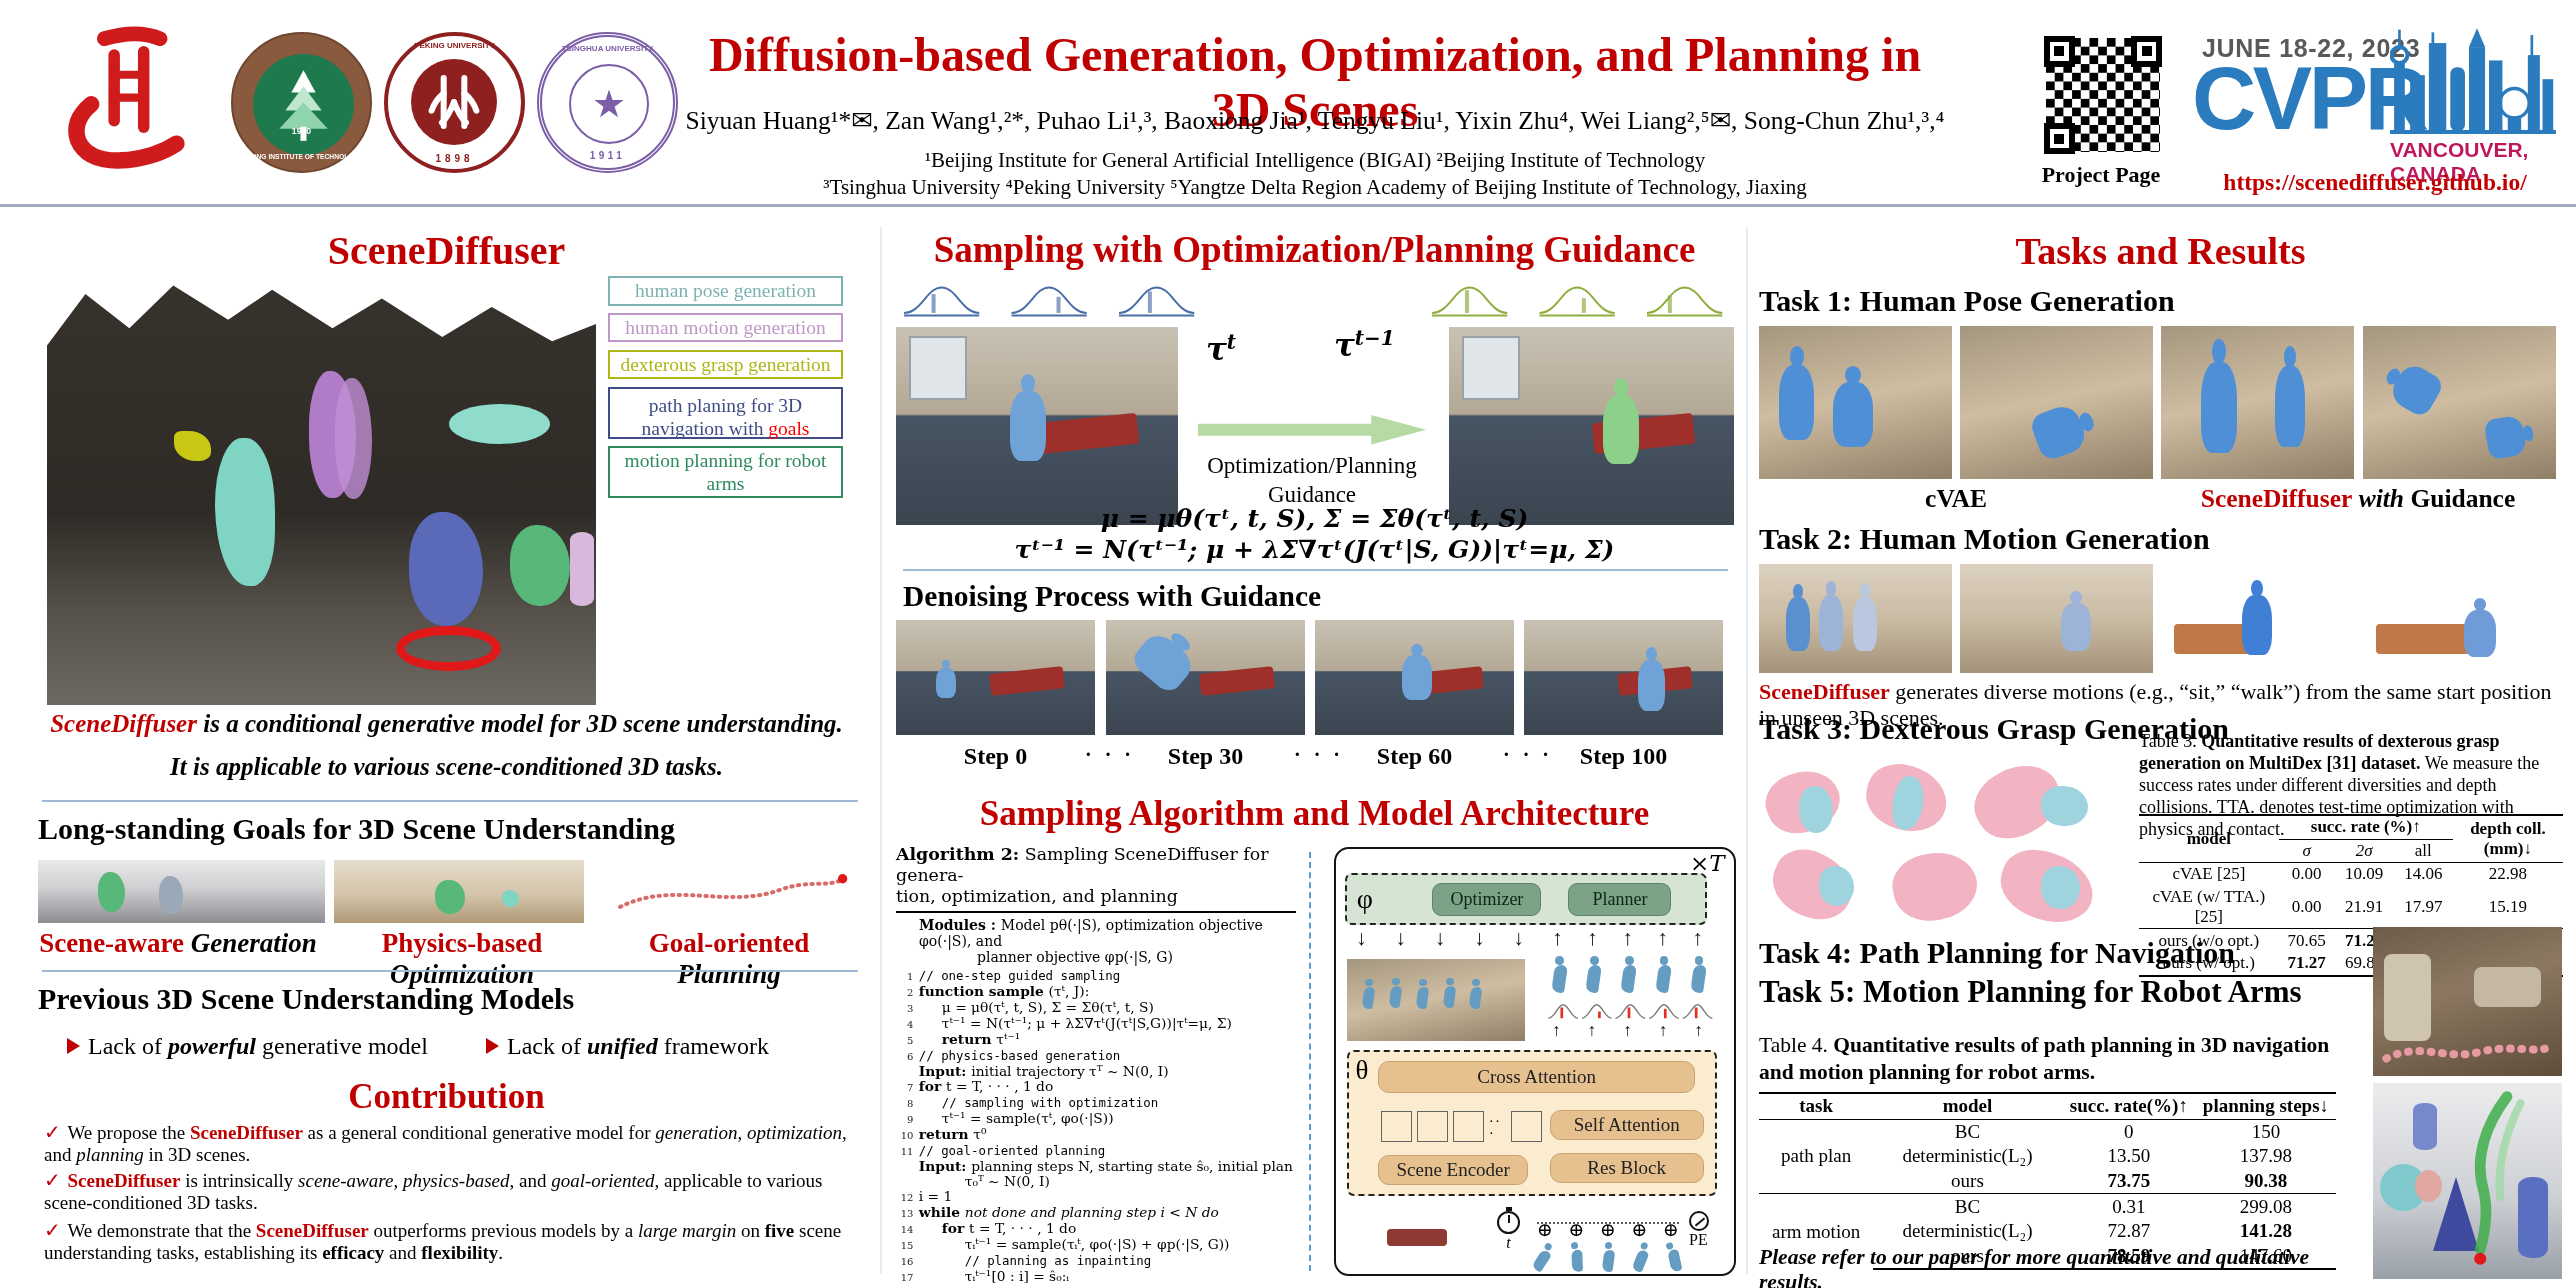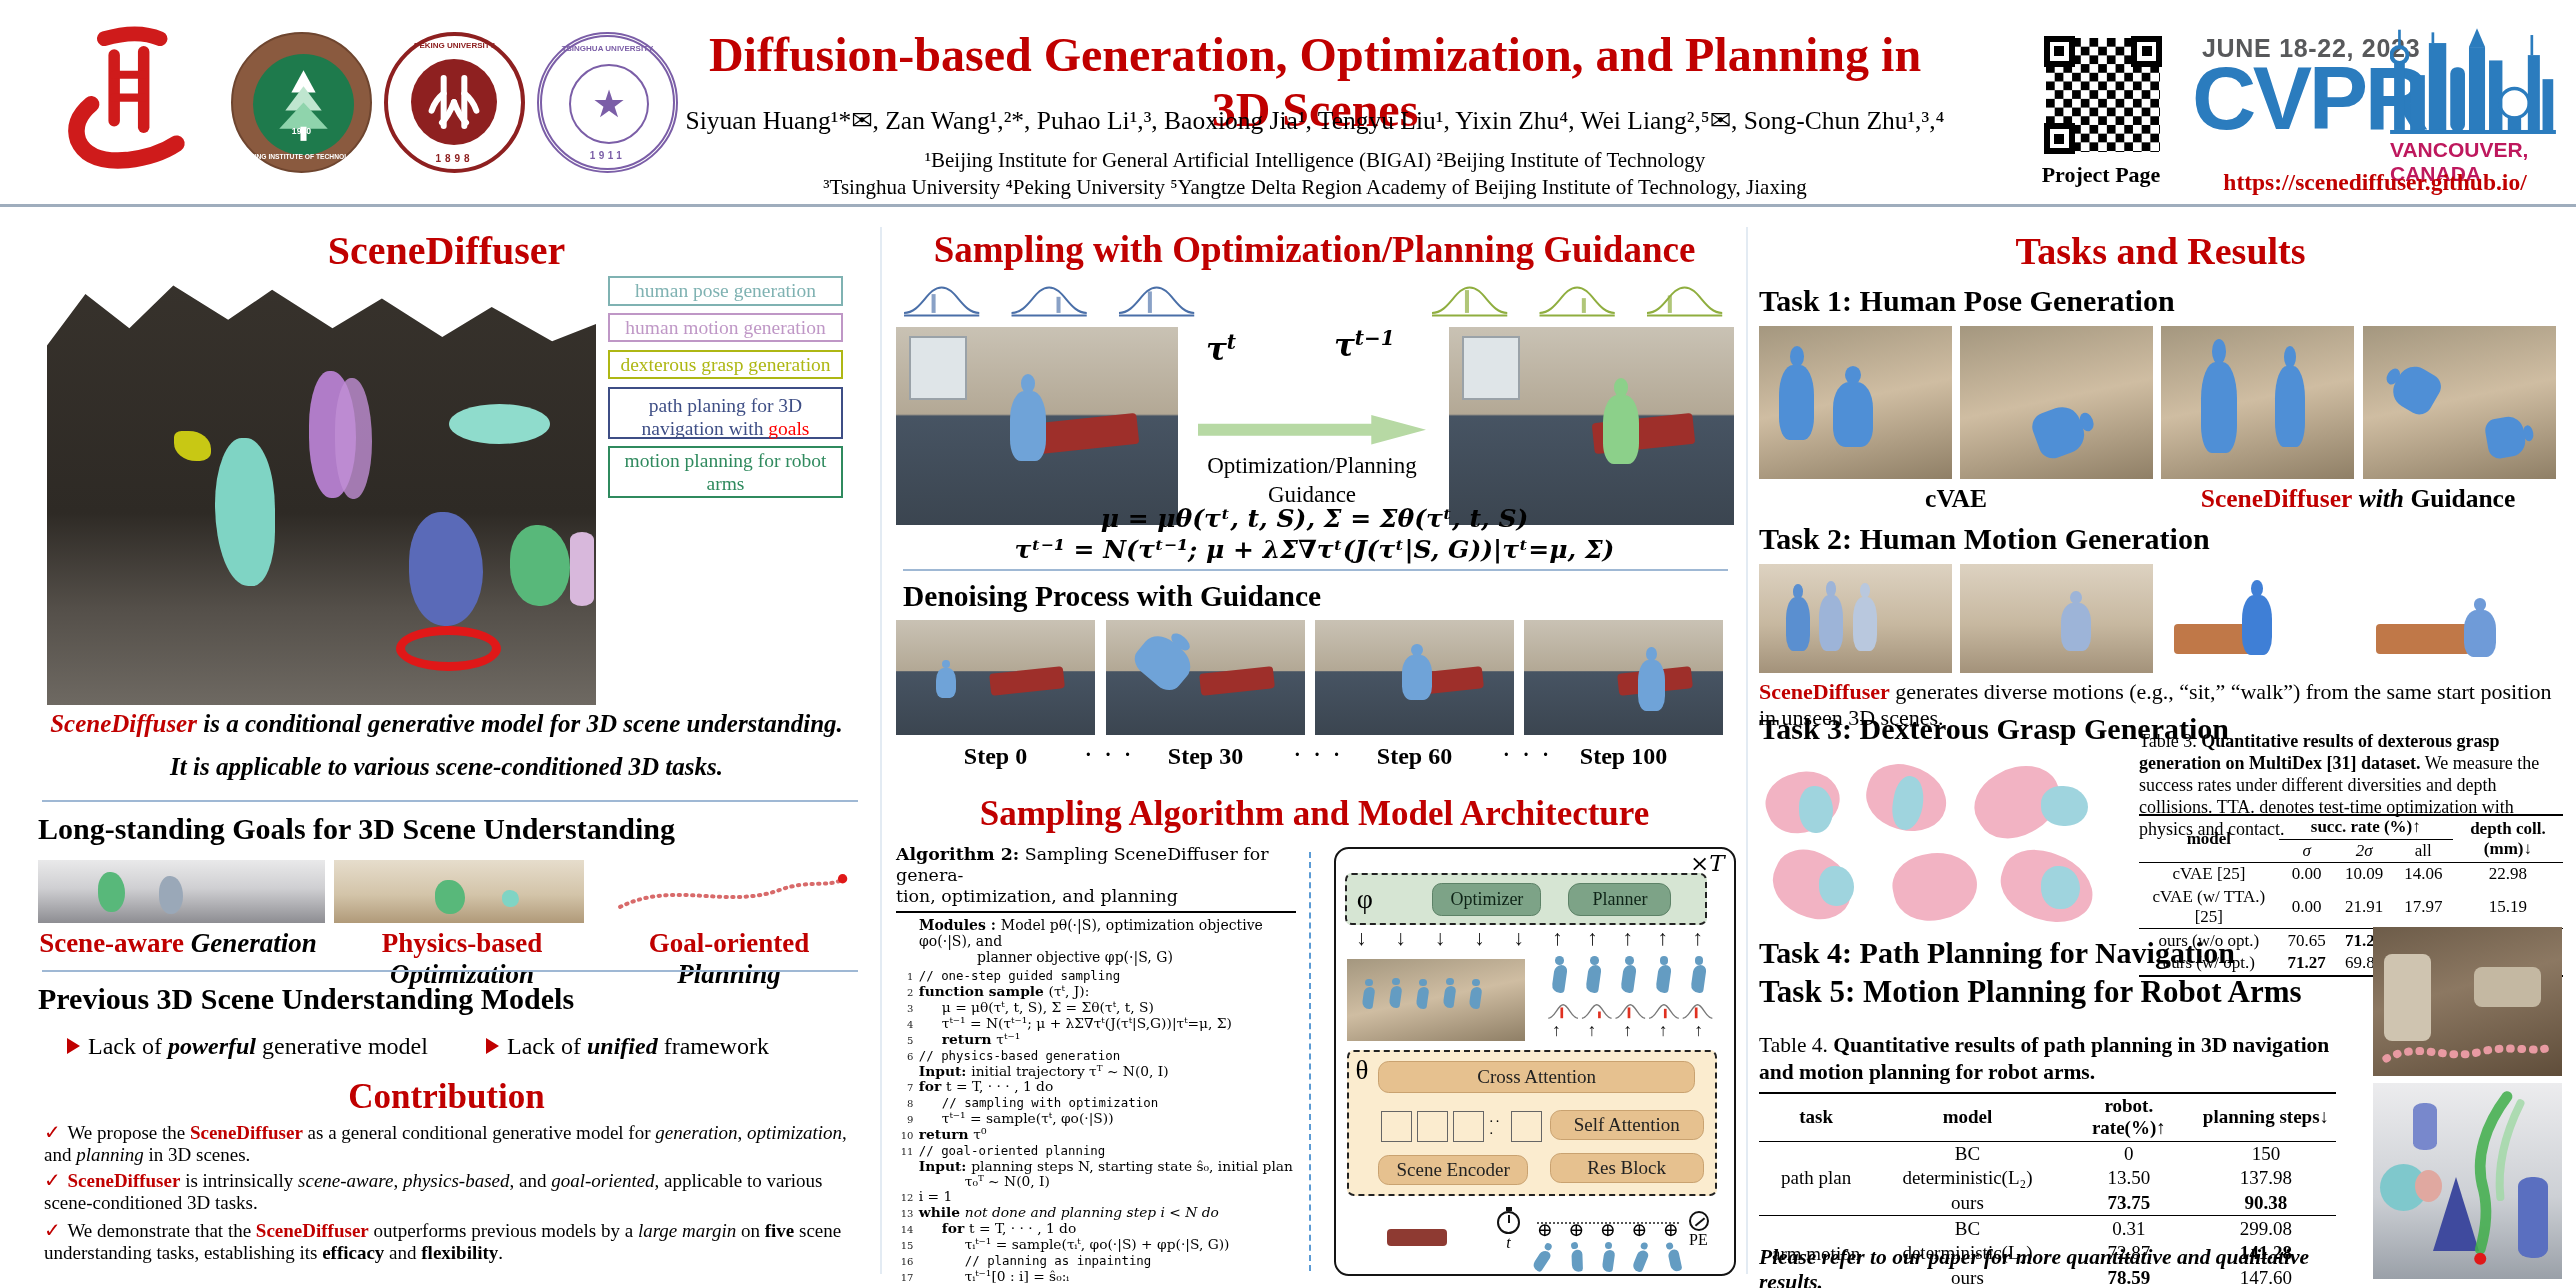--- a/index.html
+++ b/index.html
@@ -480,21 +480,21 @@
   <div class="abs" style="left:1309px;top:852px;height:419px;border-left:2.7px dashed #5b9bd5;"></div>
 
   <div class="abs archpanel" style="left:1334px;top:847px;width:402px;height:429px;">
     <span class="abs it" style="right:9.4px;top:1.3px;font-size:23px;font-family:'DejaVu Serif',serif;">×T</span>
 
     <div class="greenbox abs" style="left:9.4px;top:24px;width:362px;height:52px;">
       <span class="abs" style="left:9.4px;top:8px;font-size:28px;">φ</span>
       <div class="greenbtn abs" style="left:85px;top:8px;width:107px;height:31px;">
           <span>Optimizer</span>
         </div>
-      <div class="greenbtn abs" style="left:221px;top:8px;width:101px;height:31px;border-radius:12px;">
+      <div class="greenbtn abs" style="left:221px;top:8px;width:101px;height:31px;">
           <span>Planner</span>
         </div>
     </div>
 
     <div class="abs arrowrow" style="left:20px;top:79px;width:168px;display:flex;justify-content:space-between;">
         <span>↓</span>
         <span>↓</span>
         <span>↓</span>
         <span>↓</span>
         <span>↓</span>
@@ -772,21 +772,21 @@
   </div>
 
   <div class="abs captext" style="left:1759px;top:1032px;width:590px;font-size:21.5px;line-height:27px;">
     <span>Table 4. </span><span class="bd">Quantitative results of path planning in 3D navigation and motion planning for robot arms.</span>
   </div>
   <table class="abs rtable" style="left:1759px;top:1092px;width:577px;font-size:19px;">
     <tbody>
         <tr>
       <th class="thick bb" style="width:114px;border-bottom:1.3px solid #000;">task</th>
       <th class="thick bb" style="width:188px;border-bottom:1.3px solid #000;">model</th>
-      <th class="thick bb" style="width:134px;border-bottom:1.3px solid #000;">robot. rate(%)↑</th>
+      <th class="thick bb" style="width:134px;border-bottom:1.3px solid #000;">succ. rate(%)↑</th>
       <th class="thick bb" style="width:141px;border-bottom:1.3px solid #000;">planning steps↓</th>
     </tr>
     <tr>
       <td rowspan="3">path plan</td>
       <td>BC</td>
       <td>0</td>
       <td>150</td>
     </tr>
     <tr>
       <td>deterministic(L₂)</td>

